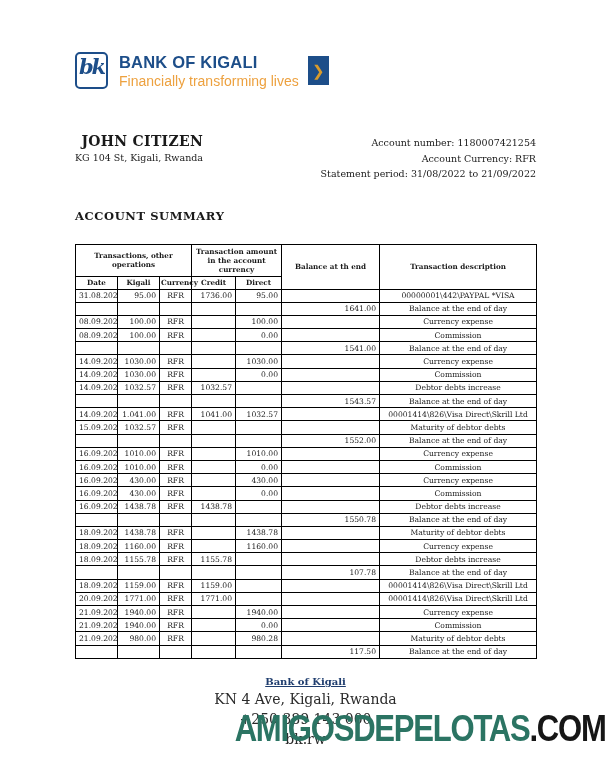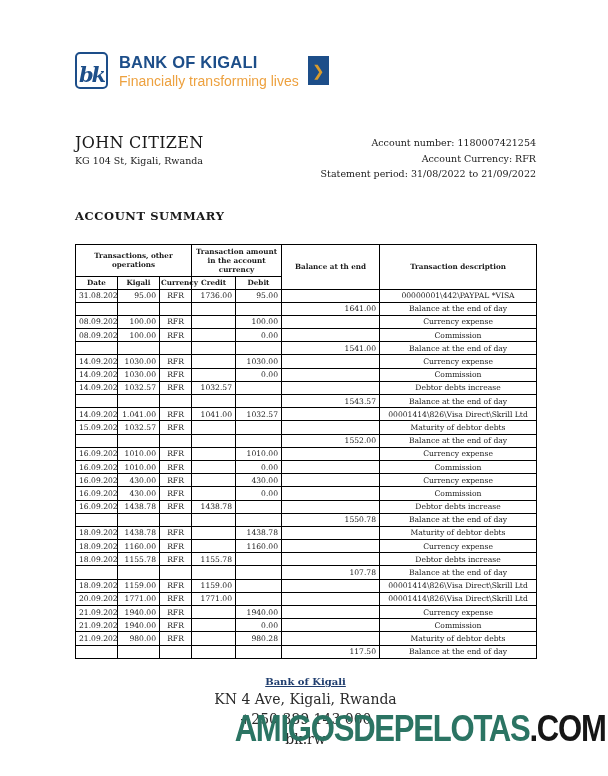--- a/index.html
+++ b/index.html
@@ -7,35 +7,35 @@
   .page {
     position:relative; width:608px; height:776px; background:#ffffff;
     font-family:"DejaVu Serif", serif; color:#1a1a1a; overflow:hidden;
   }
   .content { position:absolute; left:75px; top:0; width:461px; }
 
   
   .logo-row { display:flex; align-items:center; margin-top:52px; }
   .bk-mark {
     width:33px; height:37px; border:2.5px solid #1d4e89; border-radius:5px;
-    display:flex; align-items:flex-end; justify-content:center; margin-right:11px;
+    display:flex; align-items:flex-start; justify-content:center; margin-right:11px;
   }
   .bk-mark span { font-style:italic; font-weight:bold; font-size:21px; color:#1d4e89; letter-spacing:-2px; }
   .logo-text { display:flex; flex-direction:column; }
   .bank-name { color:#1d4e89; font-family:"Liberation Sans",sans-serif; font-weight:bold; font-size:16.5px; letter-spacing:0.2px; }
   .tagline { color:#eda13f; font-family:"Liberation Sans",sans-serif; font-size:14px; margin-top:1px; }
   .chevron-box {
     width:21px; height:29px; background:#1d4e89; margin-left:9px;
     display:flex; align-items:center; justify-content:center;
   }
   .chevron-box span { color:#d99b2b; font-size:15px; font-weight:bold; font-family:"DejaVu Sans",sans-serif; }
 
   
   .info-row { display:flex; justify-content:space-between; margin-top:44px; }
-  .holder-name { font-weight:normal; font-size:16px; letter-spacing:0.3px;text-align:right; }
+  .holder-name { font-weight:bold; font-size:14px; letter-spacing:0.3px;text-align:right; }
   .holder-address { font-size:9.5px; margin-top:3px; }
   .account-info { text-align:right; font-size:9.5px; line-height:15.5px; margin-top:2px; }
 
   
   .section-title { font-weight:bold; font-size:11.5px; letter-spacing:0.6px; margin-top:27px; }
 
   
   table.stmt {
     width:461px; border-collapse:collapse; margin-top:21px;
     font-size:7.6px; table-layout:fixed;
@@ -116,21 +116,21 @@
           <th colspan="3">Transactions, other operations</th>
           <th colspan="2">Transaction amount in the account currency</th>
           <th rowspan="2">Balance at th end</th>
           <th rowspan="2">Transaction description</th>
         </tr>
         <tr class="sub">
           <th>Date</th>
           <th>Kigali</th>
           <th>Currency</th>
           <th>Credit</th>
-          <th>Debit</th>
+          <th>Direct</th>
         </tr>
       </thead>
       <tbody>
           <tr>
             <td class="col-date">31.08.2022</td>
             <td class="col-amount">95.00</td>
             <td class="col-currency">RFR</td>
             <td class="col-credit">1736.00</td>
             <td class="col-debit">95.00</td>
             <td class="col-balance"></td>

